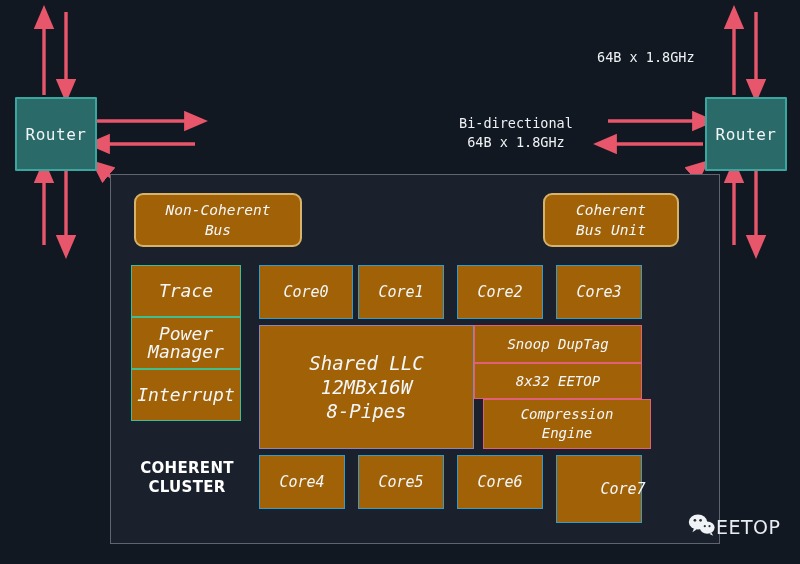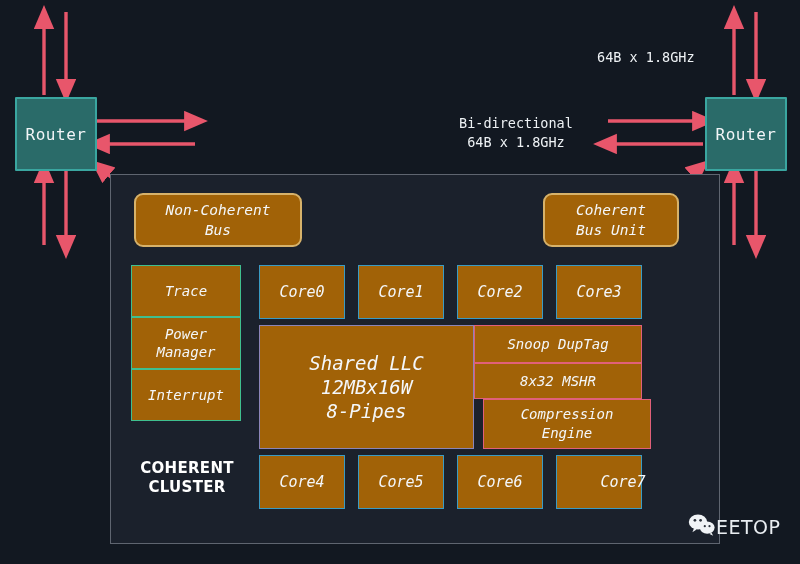--- a/index.html
+++ b/index.html
@@ -80,40 +80,40 @@
     border-radius: 9px;
     font-size: 14.5px;
     line-height: 20px;
   }
   #non-coherent-bus { left: 23px;  top: 18px; width: 168px; height: 54px; }
   #coherent-bus-unit{ left: 432px; top: 18px; width: 136px; height: 54px; }
 
   
   .util-box {
     border: 1.6px solid #3fbf8f;
-    font-size: 14px;
+    font-size: 18px;
     line-height: 18px;
   }
   #trace          { left: 20px; top: 90px;  width: 110px; height: 52px; }
   #power-manager  { left: 20px; top: 142px; width: 110px; height: 52px; }
   #interrupt      { left: 20px; top: 194px; width: 110px; height: 52px; }
 
   
   .core-box {
     border: 1.6px solid #3a9bc4;
     font-size: 15px;
   }
-  #core0 { left: 148px; top: 90px; width: 86px; height: 54px; text-align: right; }
+  #core0 { left: 148px; top: 90px; width: 94px; height: 54px; text-align: right; }
   #core1 { left: 247px; top: 90px; width: 86px; height: 54px; }
   #core2 { left: 346px; top: 90px; width: 86px; height: 54px; }
   #core3 { left: 445px; top: 90px; width: 86px; height: 54px; }
   #core4 { left: 148px; top: 280px; width: 86px; height: 54px; }
   #core5 { left: 247px; top: 280px; width: 86px; height: 54px; }
   #core6 { left: 346px; top: 280px; width: 86px; height: 54px; }
-  #core7 { left: 445px; top: 280px; width: 86px; height: 54px; padding-left: 48px; }
+  #core7 { left: 445px; top: 280px; width: 86px; height: 68px; padding-left: 48px; }
 
   
   #shared-llc {
     left: 148px; top: 150px; width: 215px; height: 124px;
     border: 1.6px solid #8b85b8;
     font-size: 19px;
     line-height: 24px;
   }
 
   
@@ -247,21 +247,21 @@
     <div id="shared-llc" class="node">
       <span>Shared LLC
 12MBx16W
 8-Pipes</span>
     </div>
 
     <div id="snoop-duptag" class="node mem-box">
       <span>Snoop DupTag</span>
     </div>
     <div id="mshr" class="node mem-box">
-      <span>8x32 MSHR</span>
+      <span>8x32 EETOP</span>
     </div>
     <div id="compression-engine" class="node mem-box">
       <span>Compression
 Engine</span>
     </div>
 
     <div id="core4" class="node core-box">
       <span>Core4</span>
     </div>
     <div id="core5" class="node core-box">

